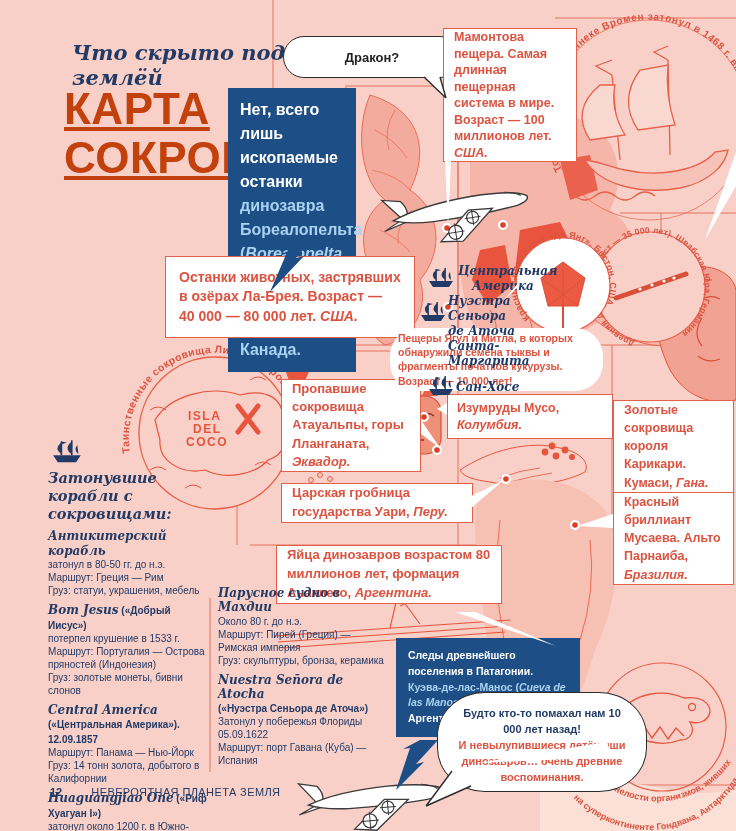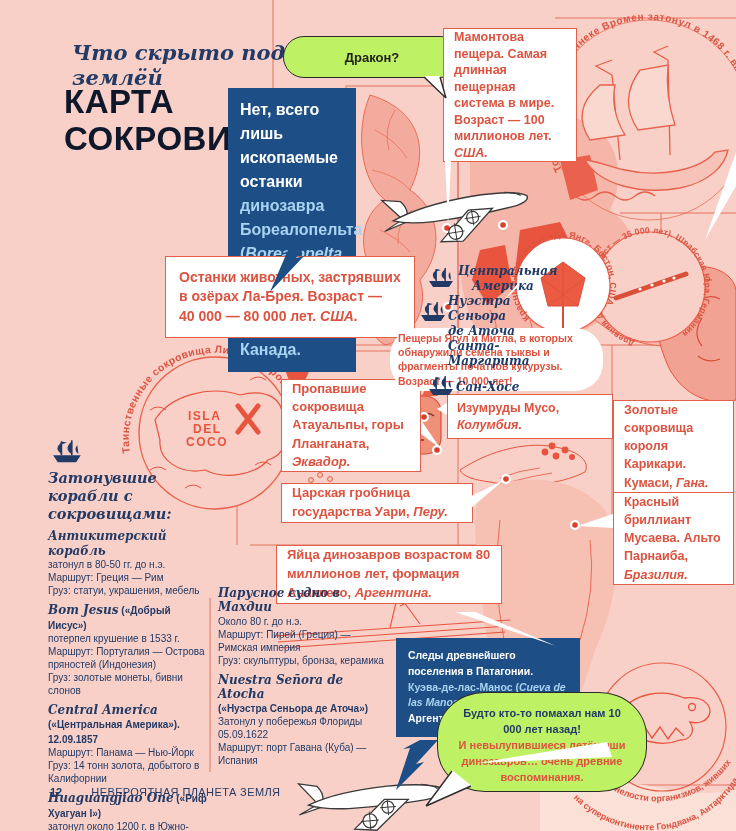--- a/index.html
+++ b/index.html
@@ -3,35 +3,35 @@
 <meta charset="utf-8">
 <style>
   html,body{margin:0;padding:0;}
   #page{position:relative;width:736px;height:831px;background:#f8d0c8;overflow:hidden;
         font-family:"Liberation Sans",sans-serif;}
   svg{display:block;}
   .abs{position:absolute;}
   
   .kicker{font-family:"DejaVu Serif",serif;font-style:italic;font-weight:bold;
           font-size:21px;color:#223a66;}
-  .title{font-family:"Liberation Sans",sans-serif;font-weight:bold;font-size:33px;
-         line-height:1.12;color:#0f172a;letter-spacing:.5px;}
+  .title{font-family:"Liberation Sans",sans-serif;font-weight:bold;font-size:44px;
+         line-height:1.12;color:#c2410c;letter-spacing:.5px;text-decoration:underline;}
   
   .box{position:absolute;background:#fff;border:1.5px solid #e2604a;color:#dc5340;
        font-weight:bold;font-size:12.5px;line-height:1.32;padding:0 10px;box-sizing:border-box;z-index:2;}
   .box .pl{font-style:italic;}
   .strip{position:absolute;background:#fff;color:#dc5340;font-weight:bold;font-size:10.5px;
          line-height:1.35;padding:3px 8px;box-sizing:border-box;z-index:2;}
   
   .bluebox{position:absolute;background:#1d4e85;color:#ffffff;font-weight:bold;
            font-size:16px;line-height:1.5;padding:10px 12px;box-sizing:border-box;z-index:2;}
   .bluebox .lt{color:#a9d3f1;}
   .bluebox .lat{color:#a9d3f1;font-style:italic;}
   
-  .bubble{position:absolute;background:#bef264;border:1.5px solid #2b2b2b;z-index:2;box-sizing:border-box;}
+  .bubble{position:absolute;background:#ffffff;border:1.5px solid #2b2b2b;z-index:2;box-sizing:border-box;}
   .dragon{border-radius:21px;display:flex;align-items:center;justify-content:center;
           font-size:13px;color:#222;font-weight:bold;}
   .thought{border-radius:48px/44px;text-align:center;font-size:11px;font-weight:bold;
            line-height:1.45;padding:13px 18px;}
   .thought .navy{color:#223a66;}
   .thought .red{color:#dc5340;}
   
   .col{position:absolute;z-index:2;color:#223a66;}
   .col .hd{font-family:"DejaVu Serif",serif;font-style:italic;font-weight:bold;
            font-size:14.5px;line-height:1.25;color:#223a66;margin:3px 0 6px;}

